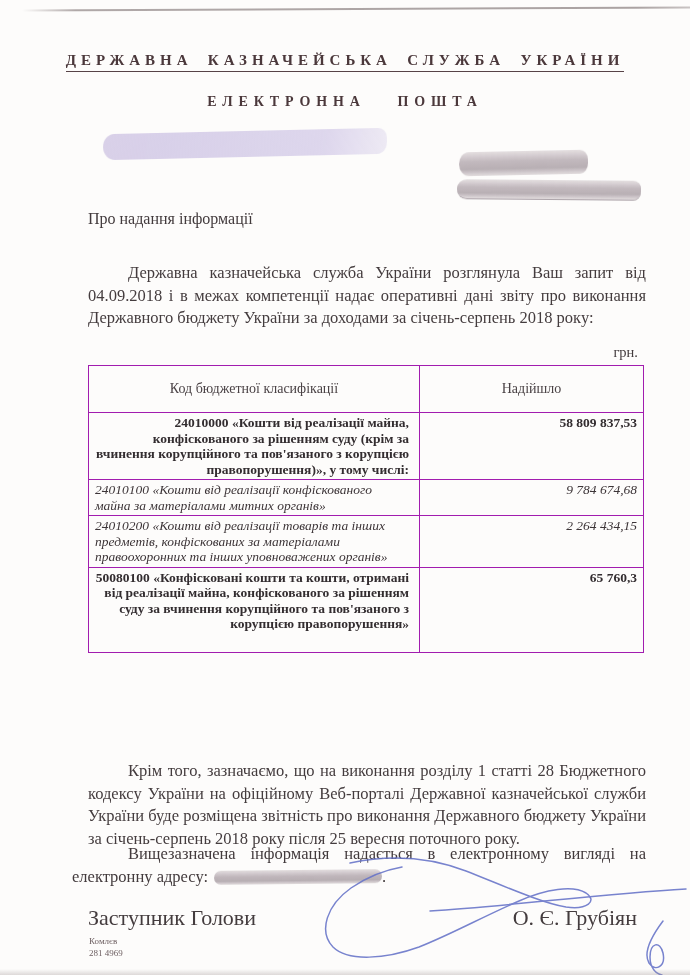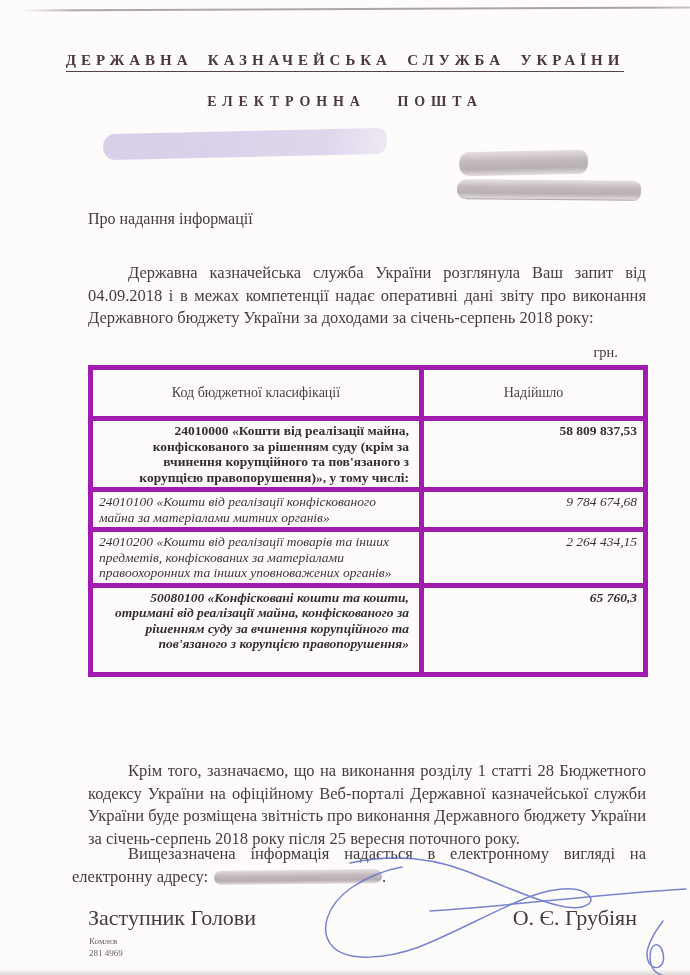--- a/index.html
+++ b/index.html
@@ -44,35 +44,35 @@
   .p1{top:262px;}
   .p2{top:760px;}
   .p3-line1{position:absolute;left:88px;width:558px;top:843px;font-size:16.5px;
     line-height:22.5px;text-align:justify;text-align-last:justify;text-indent:40px;}
   .p3-line2{position:absolute;left:72px;top:866px;font-size:16.5px;line-height:22.5px;}
   .redaction-inline{display:inline-block;width:168px;height:14px;vertical-align:-2px;
     margin-left:6px;transform:rotate(-.6deg);filter:blur(.4px);
     background:linear-gradient(180deg,rgba(163,148,156,.3),rgba(150,134,144,.6) 45%,rgba(126,110,120,.55) 75%,rgba(163,148,156,.3));
     border-radius:7px/50%;}
 
-  .currency{position:absolute;right:72px;top:344px;font-size:14.5px;}
+  .currency{position:absolute;right:52px;top:344px;font-size:14.5px;}
 
   .budget-table{position:absolute;left:88px;top:365px;width:555px;
     border-collapse:collapse;table-layout:fixed;}
-  .budget-table td,.budget-table th{border:5px solid #a21caf;vertical-align:top;
+  .budget-table td,.budget-table th{border:1px solid #a21caf;vertical-align:top;
     font-weight:normal;color:#3d3538;margin-left:13px;}
   .col-code{width:331px;}
   .col-amt{width:224px;}
   .budget-table th{height:44px;vertical-align:middle;text-align:center;
     font-size:14px;color:#4a4245;}
   .cell-code{font-size:13.5px;line-height:15.5px;padding:2px 10px 2px 6px;}
   .cell-amt{font-size:13.5px;line-height:15.5px;padding:2px 6px 2px 4px;text-align:right;}
   tr.row-bold .cell-code,tr.row-bold .cell-amt{font-weight:bold;color:#332d30;text-align:right;}
   tr.row-italic .cell-code,tr.row-italic .cell-amt{font-style:italic;}
-  tr.row-tall td{height:80px;font-style:italic;}
+  tr.row-tall td{height:80px;}
 
   .signer-row{position:absolute;left:88px;right:53px;top:905px;font-size:22px;color:#443c3e;}
   .signer-title{float:left;}
   .signer-name{float:right;}
 
   .footer-note{position:absolute;left:89px;top:936px;font-size:9px;line-height:11.5px;
     color:#6e6062;}
 
   .sig-svg{position:absolute;left:0;top:0;width:690px;height:975px;pointer-events:none;}
 </style>

